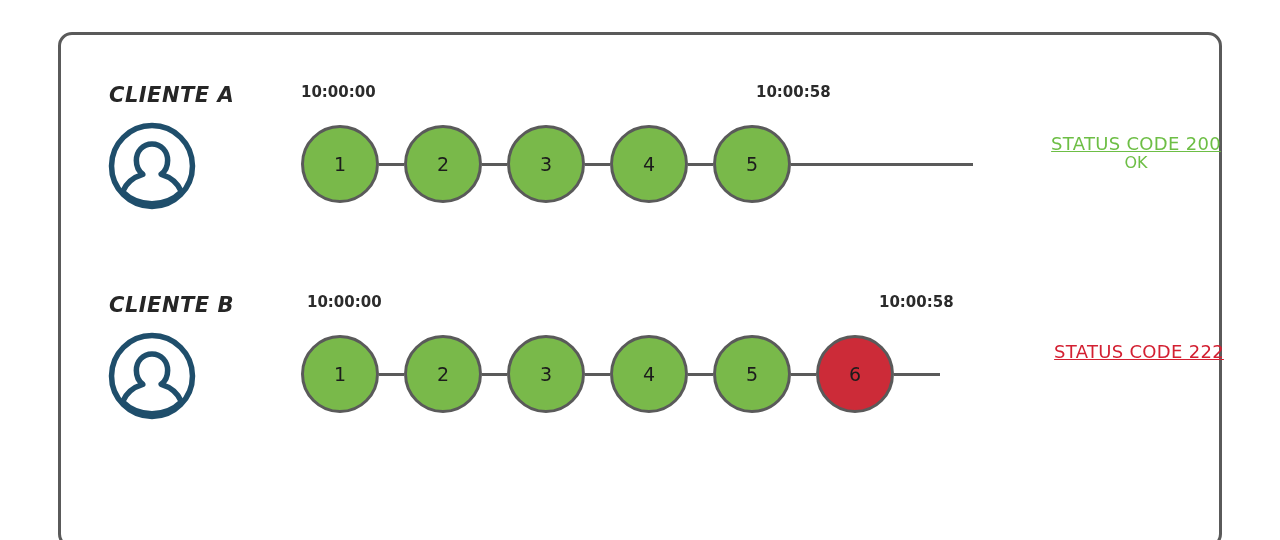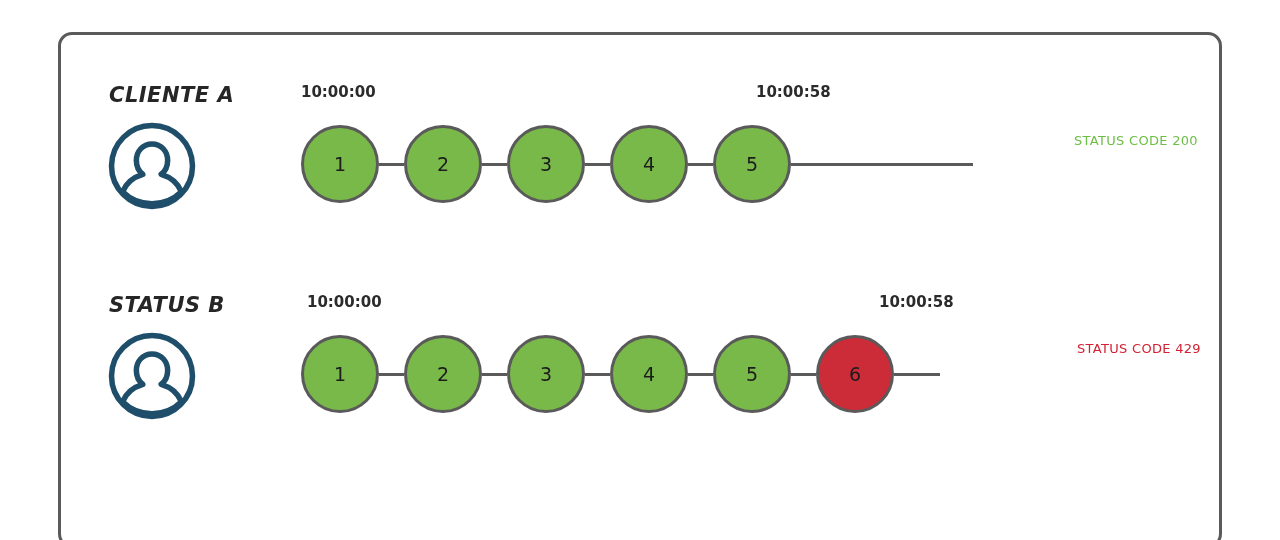--- a/index.html
+++ b/index.html
@@ -114,22 +114,23 @@
 
   
   .status {
     position: absolute;
     text-align: center;
     white-space: nowrap;
     line-height: 1.18;
   }
   .status .line1 {
     font-family: "DejaVu Sans", sans-serif;
-    font-size: 13px;
+    font-size: 18px;
     letter-spacing: 0.3px;
+    text-decoration: underline;
   }
   .status .line2 {
     font-family: "DejaVu Sans", sans-serif;
     font-size: 16px;
   }
   .status-ok   { color: #6dbe45; }
   .status-fail { color: #d32032; }
 
   .status-a { left: 960px; top: 68px; width: 230px; }
   .status-b { left: 958px; top: 66px; width: 240px; }
@@ -167,26 +168,27 @@
         <div class="connector short"></div>
         <div class="node ok">4</div>
         <div class="connector short"></div>
         <div class="node ok">5</div>
         <div class="connector tail-a"></div>
       </div>
     </div>
 
     <div class="status status-a status-ok">
       <div class="line1">STATUS CODE 200</div>
+      <div class="line2">OK</div>
     </div>
   </div>
 
   <div class="row row-b">
 
-    <div class="client-label">STATUS B</div>
+    <div class="client-label">CLIENTE B</div>
 
     <div class="avatar">
       <svg viewBox="0 0 100 100" aria-hidden="true">
         <circle cx="50" cy="50" r="44" fill="none" stroke="#1f4e6b" stroke-width="6"></circle>
         <path d="M50 26 C60 26 67 34 67 44 C67 51 64 56 60 59 C70 62 78 68 82 78
                  C74 86 63 91 50 91 C37 91 26 86 18 78 C22 68 30 62 40 59
                  C36 56 33 51 33 44 C33 34 40 26 50 26 Z" fill="none" stroke="#1f4e6b" stroke-width="6" stroke-linejoin="round"></path>
       </svg>
     </div>
 
@@ -206,17 +208,17 @@
         <div class="node ok">4</div>
         <div class="connector short"></div>
         <div class="node ok">5</div>
         <div class="connector short"></div>
         <div class="node fail">6</div>
         <div class="connector tail-b"></div>
       </div>
     </div>
 
     <div class="status status-b status-fail">
-      <div class="line1">STATUS CODE 429</div>
+      <div class="line1">STATUS CODE 222</div>
     </div>
   </div>
 
 </div>
 
 </body></html>

